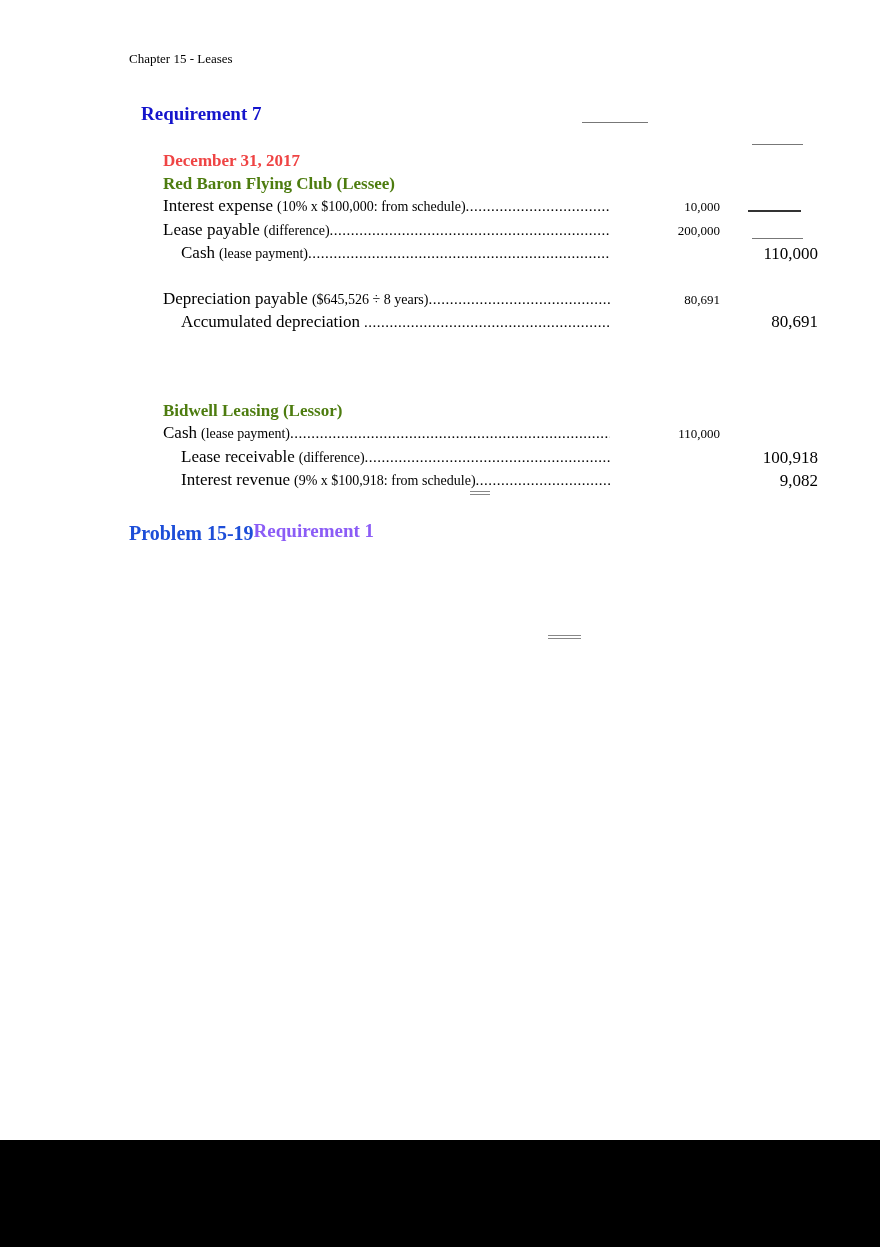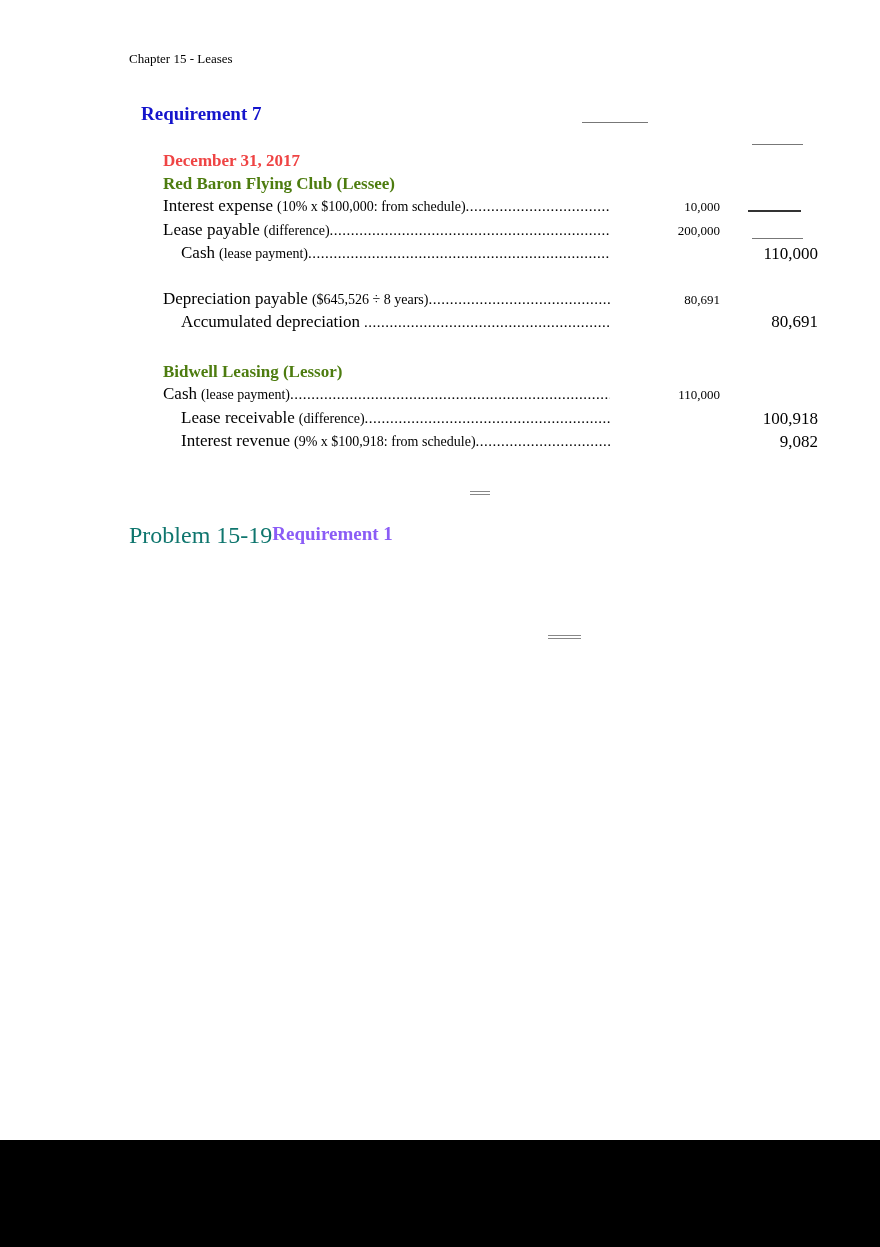--- a/index.html
+++ b/index.html
@@ -33,21 +33,21 @@
     font-size: 17px;
   }
   .jline { line-height: 22.5px; }
   .date-heading {
     font-weight: bold;
     color: #ef4444;
   }
   .entity-heading { font-weight: bold; }
   .lessee-heading, .lessor-heading { color: #4d7c0f; }
   .gap-s { margin-top: 22px; }
-  .gap-l { margin-top: 27px; }
+  .gap-l { margin-top: 66px; }
   .jrow {
     display: flex;
     align-items: flex-end;
     width: 655px;
   }
   .desc {
     width: 447px;
     display: flex;
     align-items: baseline;
     overflow: hidden;
@@ -73,23 +73,23 @@
     text-align: right;
     font-size: 17px;
   }
   .problem-line {
     position: absolute;
     left: 129px; top: 522px;
     display: flex;
     align-items: baseline;
   }
   .problem-title {
-    font-size: 24px;
-    font-weight: normal;
-    color: #0f766e;
+    font-size: 20px;
+    font-weight: bold;
+    color: #1d4ed8;
   }
   .req1-title {
     font-size: 19px;
     font-weight: bold;
     color: #8b5cf6;
     position: relative;
     top: -3px;
   }
   .rule { position: absolute; background: #777777; height: 1px; }
   .rule-1 { left: 582px; top: 122px; width: 66px; }

